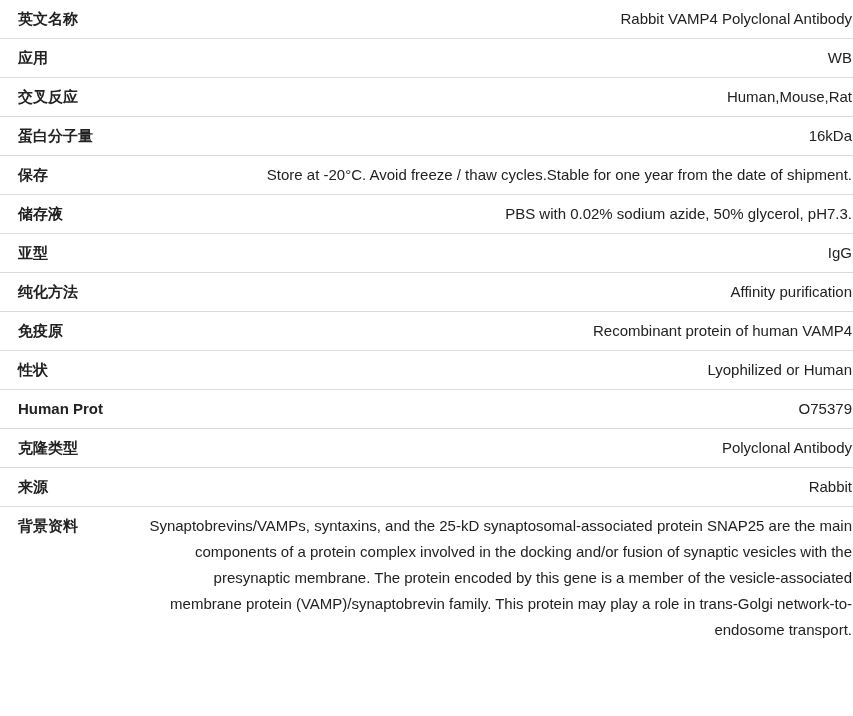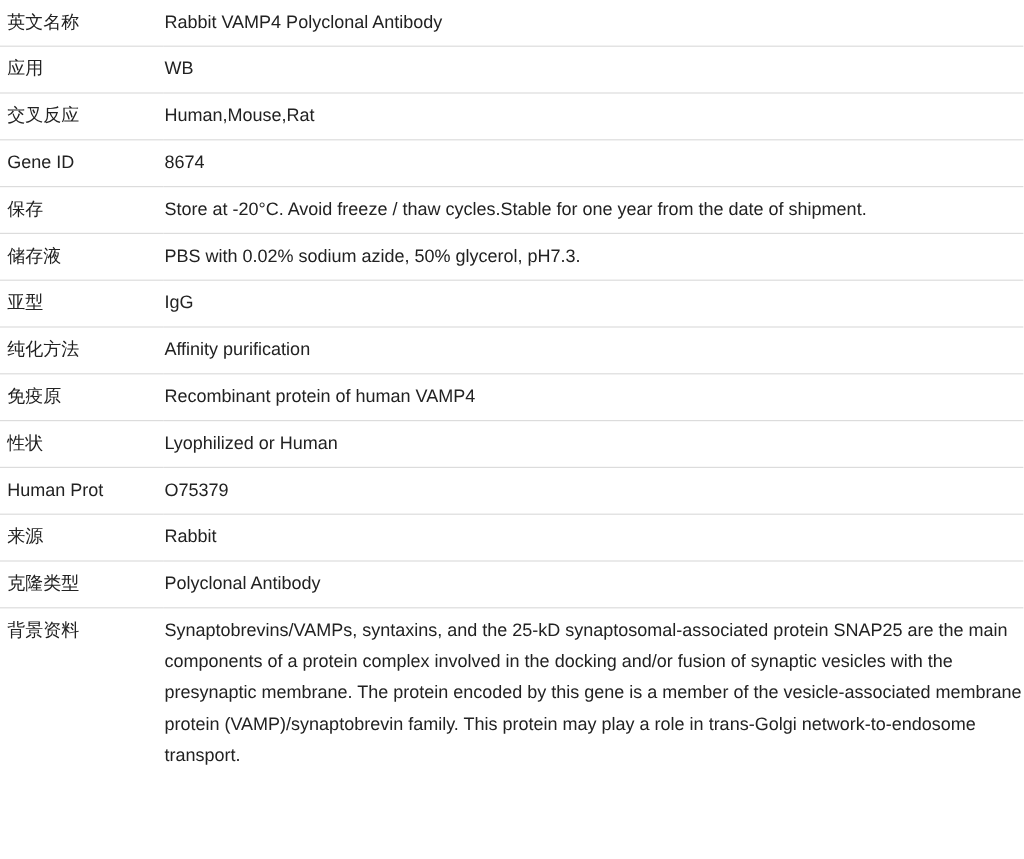--- a/index.html
+++ b/index.html
@@ -22,27 +22,28 @@
     vertical-align: top;
     font-size: 15px;
     line-height: 26px;
     padding-top: 6px;
     padding-bottom: 6px;
     color: #222222;
     word-wrap: break-word;
   }
   table.spec td.label {
     width: 120px;
-    padding-left: 6px;
+    padding-left: 18px;
     padding-right: 10px;
-    font-weight: normal;
+    font-weight: bold;
     white-space: nowrap;
     overflow: hidden;
   }
   table.spec td.value {
+    text-align: right;
   }
   table.spec tr:last-child td {
     border-bottom: none;
   }
 </style>
 </head>
 <body>
 
 <div class="spec-wrap">
   <table class="spec">
@@ -53,22 +54,22 @@
       </tr>
       <tr>
         <td class="label">应用</td>
         <td class="value">WB</td>
       </tr>
       <tr>
         <td class="label">交叉反应</td>
         <td class="value">Human,Mouse,Rat</td>
       </tr>
       <tr>
-        <td class="label">Gene ID</td>
-        <td class="value">8674</td>
+        <td class="label">蛋白分子量</td>
+        <td class="value">16kDa</td>
       </tr>
       <tr>
         <td class="label">保存</td>
         <td class="value">Store at -20°C. Avoid freeze / thaw cycles.Stable for one year from the date of shipment.</td>
       </tr>
       <tr>
         <td class="label">储存液</td>
         <td class="value">PBS with 0.02% sodium azide, 50% glycerol, pH7.3.</td>
       </tr>
       <tr>
@@ -85,26 +86,26 @@
       </tr>
       <tr>
         <td class="label">性状</td>
         <td class="value">Lyophilized or Human</td>
       </tr>
       <tr>
         <td class="label">Human Prot</td>
         <td class="value">O75379</td>
       </tr>
       <tr>
+        <td class="label">克隆类型</td>
+        <td class="value">Polyclonal Antibody</td>
+      </tr>
+      <tr>
         <td class="label">来源</td>
         <td class="value">Rabbit</td>
-      </tr>
-      <tr>
-        <td class="label">克隆类型</td>
-        <td class="value">Polyclonal Antibody</td>
       </tr>
       <tr>
         <td class="label">背景资料</td>
         <td class="value">Synaptobrevins/VAMPs, syntaxins, and the 25-kD synaptosomal-associated protein SNAP25 are the main components of a protein complex involved in the docking and/or fusion of synaptic vesicles with the presynaptic membrane. The protein encoded by this gene is a member of the vesicle-associated membrane protein (VAMP)/synaptobrevin family. This protein may play a role in trans-Golgi network-to-endosome transport.</td>
       </tr>
     </tbody>
   </table>
 </div>
 
 </body></html>

